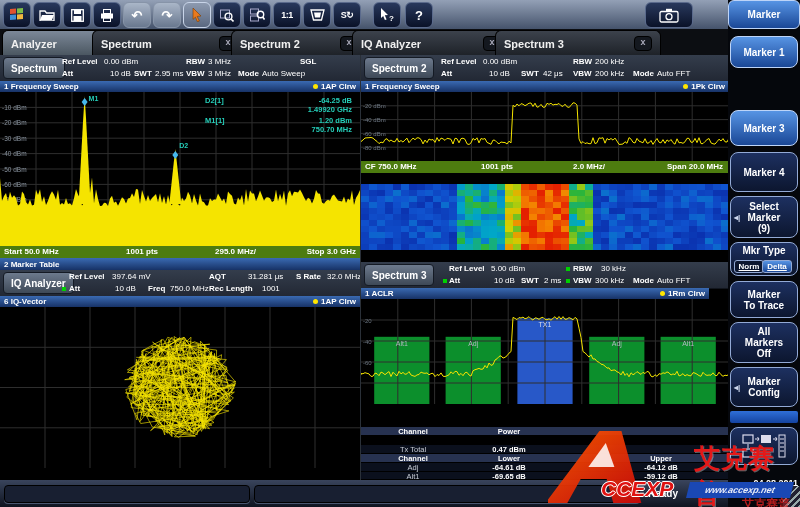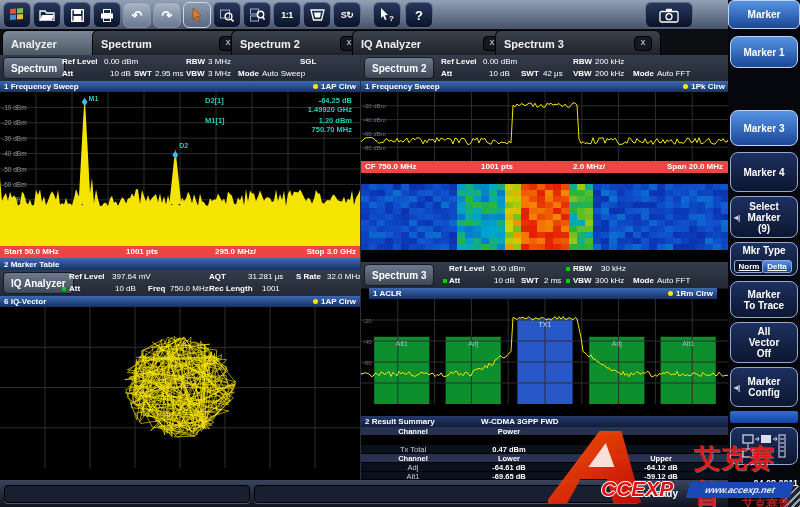--- a/index.html
+++ b/index.html
@@ -32,21 +32,21 @@
           font-size:10px;font-weight:bold;padding:0 7px;color:#fff;}
   .hl{position:absolute;font-size:8px;font-weight:bold;color:#fff;white-space:nowrap;}
   .hv{position:absolute;font-size:8px;color:#fff;white-space:nowrap;}
   .gdot{position:absolute;width:4px;height:4px;background:#00d000;}
   .tbar{background:linear-gradient(#3a6ab2,#173266);display:flex;align-items:center;justify-content:space-between;
         padding:0 4px;box-sizing:border-box;}
   .tbar .tt{font-size:8px;font-weight:bold;color:#fff;}
   .trlegend{display:flex;align-items:center;gap:3px;font-size:8px;font-weight:bold;color:#fff;}
   .dot{width:5px;height:5px;border-radius:50%;background:#ffe600;}
   .chart{background:#000;}
-  .axisbar{background:#ef4444;position:relative;}
+  .axisbar{background:#4d7c0f;position:relative;}
   .axisbar span{position:absolute;top:1px;font-size:8px;font-weight:bold;color:#fff;white-space:nowrap;}
   svg text{font-family:"Liberation Sans",sans-serif;}
   
   #sglegend{background:linear-gradient(90deg,#051a74 0%,#0846c8 20%,#00a0d0 35%,#20b040 50%,#c8d000 65%,#f08000 82%,#d01000 100%);position:relative;}
   #sglegend span{position:absolute;top:1px;font-size:7px;font-weight:bold;color:rgba(5,5,25,0.85);}
   #sglegend .pk{color:#fff;display:flex;gap:3px;align-items:center;left:3px;}
   
   .rsrow{position:absolute;left:0;width:368px;background:#0b101d;border-bottom:1px solid #000;box-sizing:border-box;}
   .rsrow.hd{background:#273250;}
   .rsrow span{position:absolute;top:0;font-size:7.5px;font-weight:bold;color:#fff;text-align:center;line-height:9px;}
@@ -922,21 +922,21 @@
       <span class="hl" style="left:88px;top:14px">Att</span>
       <span class="hv" style="left:133px;top:14px">10 dB</span>
       <span class="hl" style="left:160px;top:14px">SWT</span>
       <span class="hv" style="left:183px;top:14px">2 ms</span>
       <span class="gdot" style="left:205px;top:17px"></span>
       <span class="hl" style="left:212px;top:14px">VBW</span>
       <span class="hv" style="left:234px;top:14px">300 kHz</span>
       <span class="hl" style="left:272px;top:14px">Mode</span>
       <span class="hv" style="left:296px;top:14px">Auto FFT</span>
     </div>
-    <div class="abs tbar" style="left:8px;top:233px;width:348px;height:11px">
+    <div class="abs tbar" style="left:0;top:233px;width:348px;height:11px">
       <span class="tt">1 ACLR</span>
       <span class="trlegend">
           <span class="dot"></span>
           <span>1Rm Clrw</span>
         </span>
     </div>
     <div class="abs chart" style="left:0;top:244px;width:368px;height:105px">
       <svg id="svg-sp3" width="368" height="105">
           <rect x="13.2" y="37.8" width="55.2" height="67.2" fill="#0c8f2c"></rect>
           <rect x="84.6" y="37.8" width="55.2" height="67.2" fill="#0c8f2c"></rect>
@@ -970,24 +970,20 @@
         </svg>
     </div>
     <div class="abs axisbar" style="left:0;top:349px;width:368px;height:12px">
       <span style="left:4px">CF 750.0 MHz</span>
       <span style="left:120px">1001 pts</span>
       <span style="left:212px">2.57 MHz/</span>
       <span style="right:6px;left:auto">Span 25.7 MHz</span>
     </div>
 
     <div class="abs" style="left:0;top:361px;width:368px;height:64px;background:#000">
-      <div class="abs tbar" style="left:0;top:0;width:368px;height:11px;background:linear-gradient(#24396a,#101d3c)">
-        <span class="tt">2 Result Summary</span>
-        <span class="tt" style="position:absolute;left:120px">W-CDMA 3GPP FWD</span>
-      </div>
       <div class="rsrow hd" style="top:11px;height:9px">
         <span style="left:0;width:104px">Channel</span>
         <span style="left:78px;width:140px">Power</span>
       </div>
       <div class="rsrow" style="top:32px;height:21px">
         <span class="cname" style="left:0;width:104px">TX1 (Ref)</span>
         <span style="left:78px;width:140px">0.47 dBm</span>
       </div>
       <div class="rsrow" style="top:29px;height:9px">
         <span class="cname" style="left:0;width:104px">Tx Total</span>
@@ -1023,21 +1019,21 @@
 (9)</span>
     </div>
     <div class="sbtn" style="top:242px;height:34px;flex-direction:column;justify-content:flex-start;padding-top:2px">
       <span>Mkr Type</span>
       <span class="mini" style="left:3px;top:17px;width:30px"><span>Norm</span></span>
       <span class="mini on" style="left:31px;top:17px;width:30px"><span>Delta</span></span>
     </div>
     <div class="sbtn" style="top:281px;height:37px"><span>Marker
 To Trace</span></div>
     <div class="sbtn" style="top:322px;height:41px"><span>All
-Vector
+Markers
 Off</span></div>
     <div class="sbtn" style="top:367px;height:40px">
       <span class="sarr">◂|</span>
       <span>Marker
 Config</span>
     </div>
     <div class="abs" style="left:2px;top:411px;width:68px;height:12px;background:linear-gradient(#2f6fd8,#1443a0);border-radius:2px"></div>
     <div class="sbtn" style="top:427px;height:38px">
       <svg width="46" height="28" viewBox="0 0 46 28">
         <rect x="2" y="3" width="10" height="8" fill="none" stroke="#dde" stroke-width="1.2"></rect>

